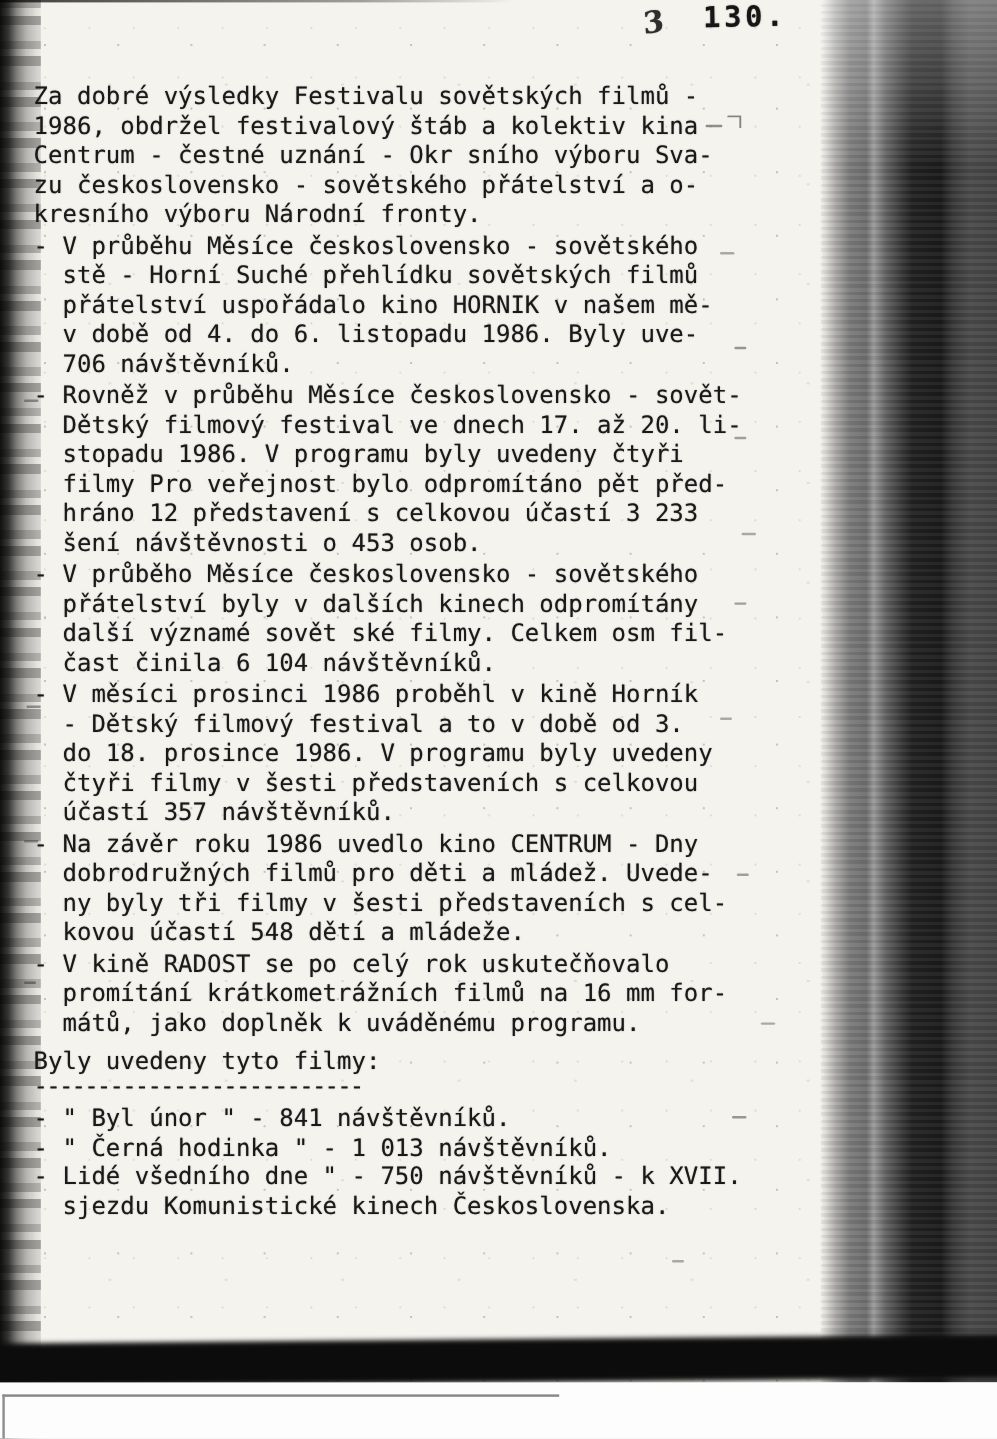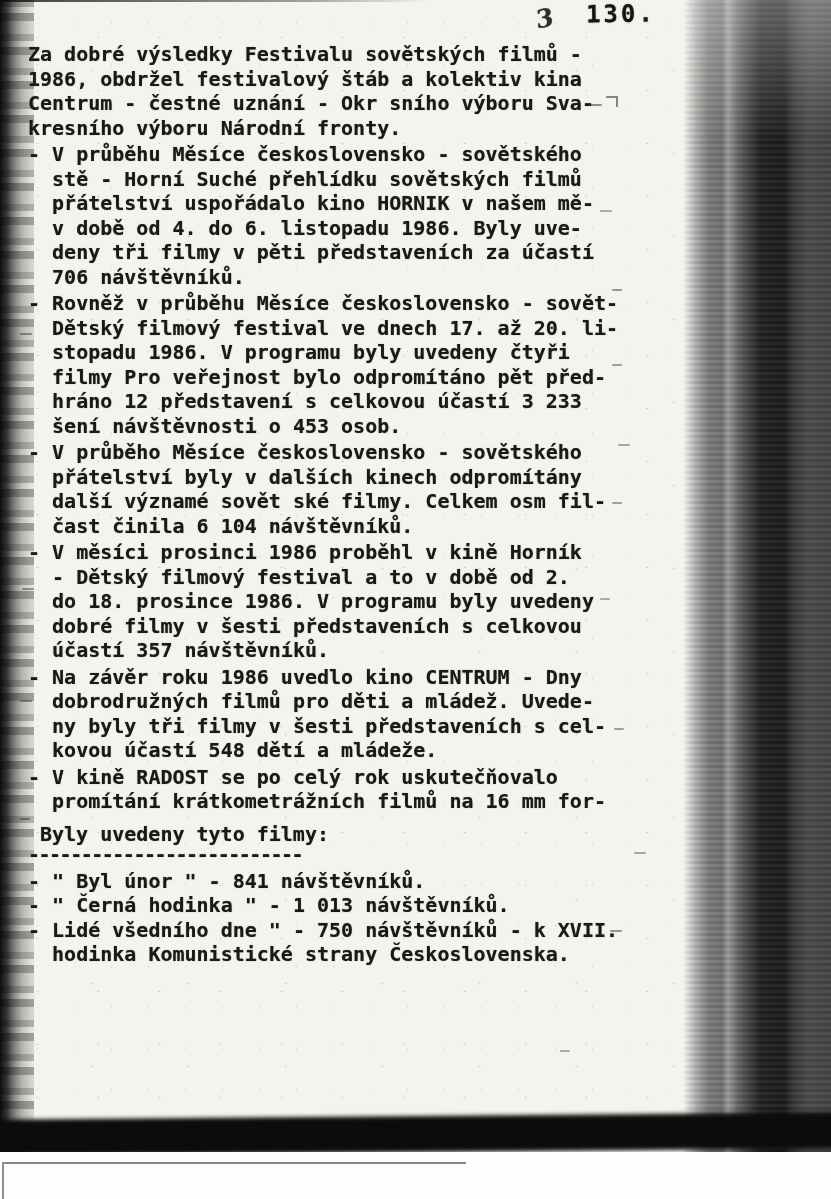--- a/index.html
+++ b/index.html
@@ -46,25 +46,25 @@
   .handwritten{position:absolute;left:536px;top:4px;
     font-family:"DejaVu Serif","Liberation Serif",serif;
     font-size:25px;font-weight:bold;color:#2e2e2e;
     transform:rotate(-10deg) skewX(-6deg);
     text-shadow:0 0 1px rgba(0,0,0,.5);}
   .pagenum{position:absolute;left:586px;top:0px;
     font-size:24px;font-weight:bold;letter-spacing:3px;color:#161616;
     text-shadow:0 0 1.2px rgba(0,0,0,.6);
     transform:rotate(-1deg);}
   
-  .doc-body{position:absolute;left:28px;top:42px;width:640px;
-    font-size:20px;font-weight:bold;color:#191919;
+  .doc-body{position:absolute;left:28px;top:68px;width:640px;
+    font-size:20px;font-weight:normal;color:#191919;
     text-shadow:0 0 1px rgba(25,25,25,.55);}
   .block{margin:0 0 2px 0;}
-  .block.gap-top{margin-top:8px;margin-left:12px;}
+  .block.gap-top{margin-top:8px;}
   .block.dash{margin-top:-6px;}
   .block.dash .line{letter-spacing:-1.5px;}
   .line{white-space:pre;height:24.5px;line-height:24.5px;}
   
   .mark{position:absolute;background:#3a3a3a;opacity:.55;border-radius:1px;}
   .mark.h{height:2px;}
   .mark.corner{background:none;border-top:2px solid #3a3a3a;border-right:2px solid #3a3a3a;opacity:.6;}
   
   .bottom-band{position:absolute;left:-12px;top:1116px;width:860px;height:36px;
     background:#0c0c0c;border-radius:8px/10px;filter:blur(2.2px);
@@ -83,72 +83,73 @@
   <div class="gutter-right"></div>
 
   <span class="handwritten">3</span>
   <span class="pagenum">130.</span>
 
   <div class="doc-body">
       <div class="block">
         <div class="line">Za dobré výsledky Festivalu sovětských filmů -</div>
         <div class="line">1986, obdržel festivalový štáb a kolektiv kina</div>
         <div class="line">Centrum - čestné uznání - Okr sního výboru Sva-</div>
+        <div class="line">zu československo - sovětského přátelství a o-</div>
         <div class="line">kresního výboru Národní fronty.</div>
       </div>
       <div class="block">
         <div class="line">- V průběhu Měsíce československo - sovětského</div>
         <div class="line">  stě - Horní Suché přehlídku sovětských filmů</div>
         <div class="line">  přátelství uspořádalo kino HORNIK v našem mě-</div>
         <div class="line">  v době od 4. do 6. listopadu 1986. Byly uve-</div>
-        <div class="line">  deny tři filmy v pěti představeních za účastí</div>
         <div class="line">  706 návštěvníků.</div>
       </div>
       <div class="block">
         <div class="line">- Rovněž v průběhu Měsíce československo - sovět-</div>
         <div class="line">  Dětský filmový festival ve dnech 17. až 20. li-</div>
         <div class="line">  stopadu 1986. V programu byly uvedeny čtyři</div>
         <div class="line">  filmy Pro veřejnost bylo odpromítáno pět před-</div>
         <div class="line">  hráno 12 představení s celkovou účastí 3 233</div>
         <div class="line">  šení návštěvnosti o 453 osob.</div>
       </div>
       <div class="block">
         <div class="line">- V průběho Měsíce československo - sovětského</div>
         <div class="line">  přátelství byly v dalších kinech odpromítány</div>
         <div class="line">  další významé sovět ské filmy. Celkem osm fil-</div>
         <div class="line">  čast činila 6 104 návštěvníků.</div>
       </div>
       <div class="block">
         <div class="line">- V měsíci prosinci 1986 proběhl v kině Horník</div>
-        <div class="line">  - Dětský filmový festival a to v době od 2.</div>
+        <div class="line">  - Dětský filmový festival a to v době od 3.</div>
         <div class="line">  do 18. prosince 1986. V programu byly uvedeny</div>
-        <div class="line">  dobré filmy v šesti představeních s celkovou</div>
+        <div class="line">  čtyři filmy v šesti představeních s celkovou</div>
         <div class="line">  účastí 357 návštěvníků.</div>
       </div>
       <div class="block">
         <div class="line">- Na závěr roku 1986 uvedlo kino CENTRUM - Dny</div>
         <div class="line">  dobrodružných filmů pro děti a mládež. Uvede-</div>
         <div class="line">  ny byly tři filmy v šesti představeních s cel-</div>
         <div class="line">  kovou účastí 548 dětí a mládeže.</div>
       </div>
       <div class="block">
         <div class="line">- V kině RADOST se po celý rok uskutečňovalo</div>
         <div class="line">  promítání krátkometrážních filmů na 16 mm for-</div>
+        <div class="line">  mátů, jako doplněk k uváděnému programu.</div>
       </div>
       <div class="block gap-top">
         <div class="line">Byly uvedeny tyto filmy:</div>
       </div>
       <div class="block dash">
         <div class="line">--------------------------</div>
       </div>
       <div class="block">
         <div class="line">- " Byl únor " - 841 návštěvníků.</div>
         <div class="line">- " Černá hodinka " - 1 013 návštěvníků.</div>
         <div class="line">- Lidé všedního dne " - 750 návštěvníků - k XVII.</div>
-        <div class="line">  hodinka Komunistické strany Československa.</div>
+        <div class="line">  sjezdu Komunistické kinech Československa.</div>
       </div>
     </div>
 
   <div class="mark h" style="left:588px;top:104px;width:14px;"></div>
   <div class="mark corner" style="left:606px;top:96px;width:10px;height:9px;"></div>
   <div class="mark h" style="left:600px;top:210px;width:12px;opacity:.4;"></div>
   <div class="mark h" style="left:612px;top:289px;width:10px;opacity:.5;"></div>
   <div class="mark h" style="left:20px;top:333px;width:12px;opacity:.5;"></div>
   <div class="mark h" style="left:612px;top:364px;width:10px;opacity:.45;"></div>
   <div class="mark h" style="left:618px;top:444px;width:12px;opacity:.4;"></div>

